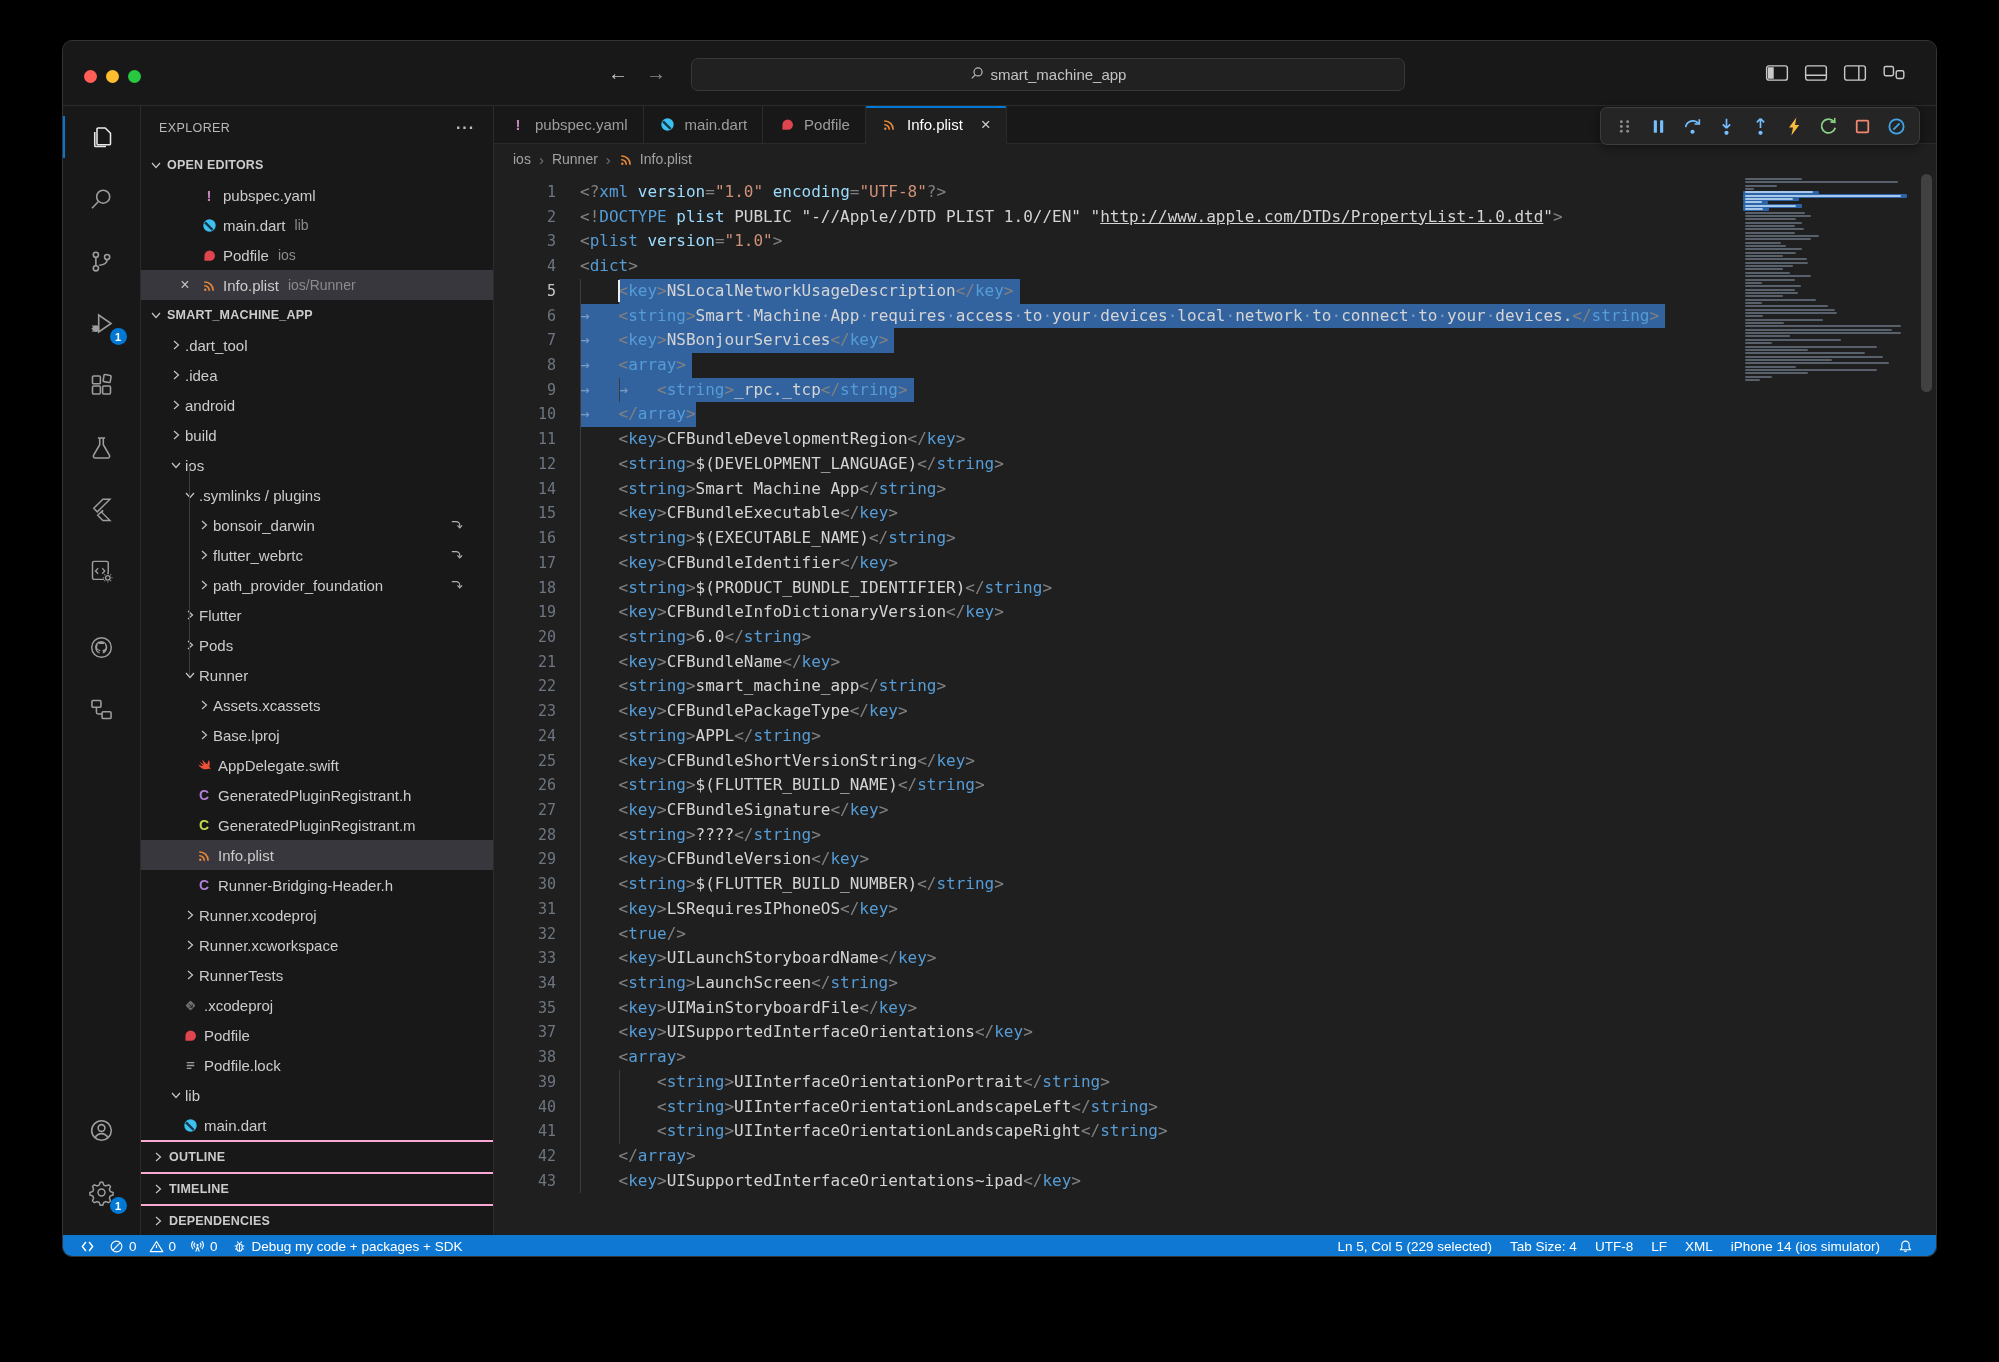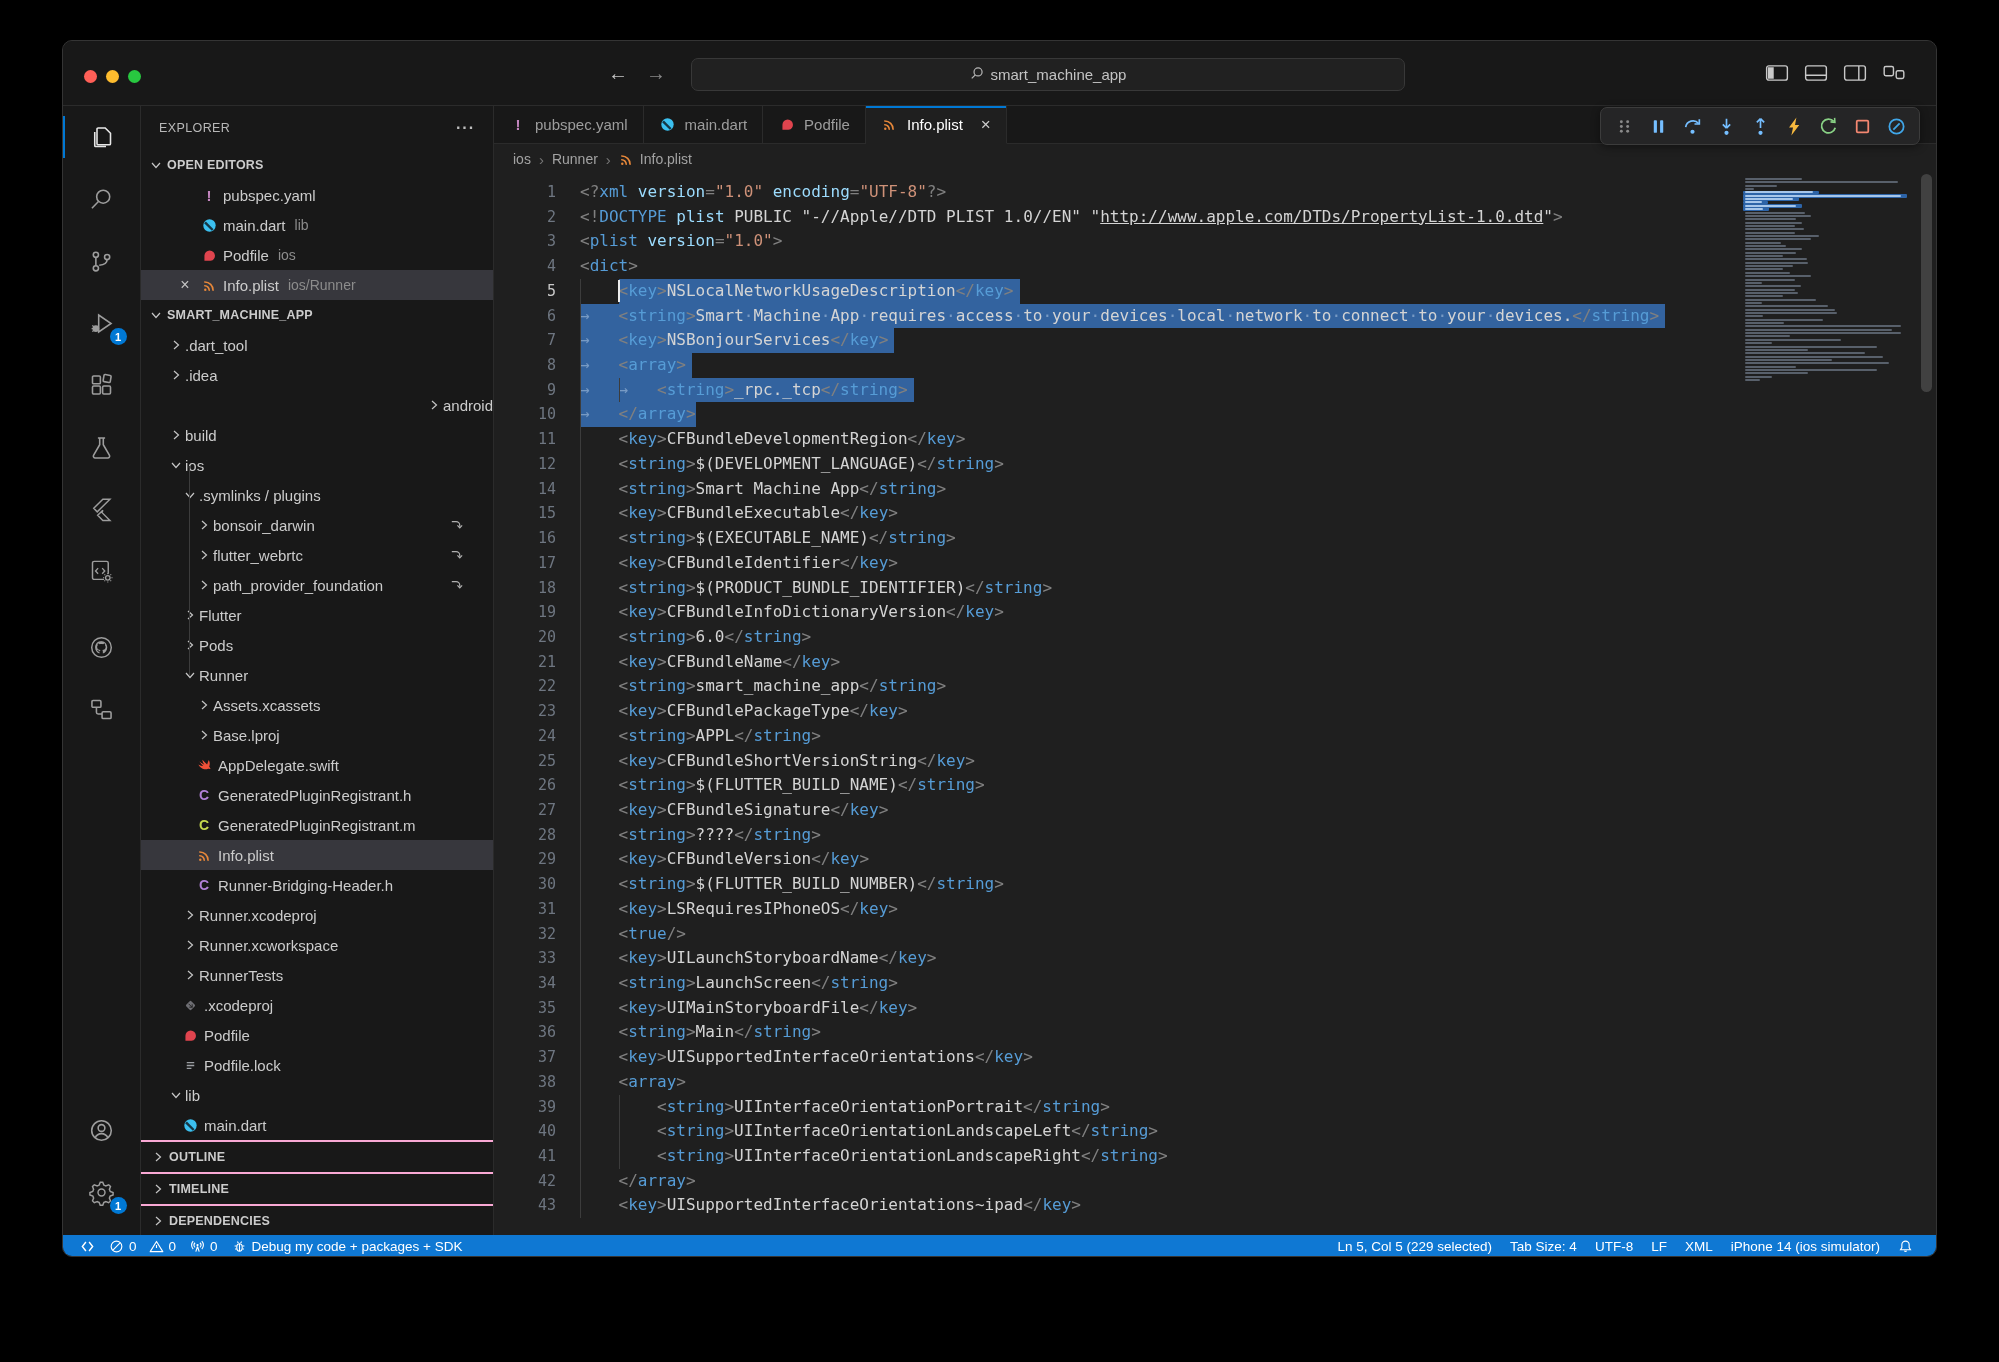--- a/index.html
+++ b/index.html
@@ -322,21 +322,21 @@
             <span class="label">.dart_tool</span>
           </div>
           <div class="row" style="padding-left: 26px;">
             <div class="chev">
               <svg viewBox="0 0 16 16" fill="none" stroke="currentColor" stroke-width="1.2">
                 <path d="M6 4l4.5 4L6 12"></path>
               </svg>
             </div>
             <span class="label">.idea</span>
           </div>
-          <div class="row" style="padding-left: 26px; justify-content: flex-end;">
+          <div class="row" style="padding-left: 26px;">
             <div class="chev">
               <svg viewBox="0 0 16 16" fill="none" stroke="currentColor" stroke-width="1.2">
                 <path d="M6 4l4.5 4L6 12"></path>
               </svg>
             </div>
             <span class="label">android</span>
           </div>
           <div class="row" style="padding-left: 26px;">
             <div class="chev">
               <svg viewBox="0 0 16 16" fill="none" stroke="currentColor" stroke-width="1.2">
@@ -711,21 +711,20 @@
             <div class="line"><span class="num">26</span><span class="lc"><div class="guide" style="left: 0px;"></div><span class="ind"></span><span class="tk-d">&lt;</span><span class="tk-t">string</span><span class="tk-d">&gt;</span><span class="tk-x">$(FLUTTER_BUILD_NAME)</span><span class="tk-d">&lt;/</span><span class="tk-t">string</span><span class="tk-d">&gt;</span></span></div>
             <div class="line"><span class="num">27</span><span class="lc"><div class="guide" style="left: 0px;"></div><span class="ind"></span><span class="tk-d">&lt;</span><span class="tk-t">key</span><span class="tk-d">&gt;</span><span class="tk-x">CFBundleSignature</span><span class="tk-d">&lt;/</span><span class="tk-t">key</span><span class="tk-d">&gt;</span></span></div>
             <div class="line"><span class="num">28</span><span class="lc"><div class="guide" style="left: 0px;"></div><span class="ind"></span><span class="tk-d">&lt;</span><span class="tk-t">string</span><span class="tk-d">&gt;</span><span class="tk-x">????</span><span class="tk-d">&lt;/</span><span class="tk-t">string</span><span class="tk-d">&gt;</span></span></div>
             <div class="line"><span class="num">29</span><span class="lc"><div class="guide" style="left: 0px;"></div><span class="ind"></span><span class="tk-d">&lt;</span><span class="tk-t">key</span><span class="tk-d">&gt;</span><span class="tk-x">CFBundleVersion</span><span class="tk-d">&lt;/</span><span class="tk-t">key</span><span class="tk-d">&gt;</span></span></div>
             <div class="line"><span class="num">30</span><span class="lc"><div class="guide" style="left: 0px;"></div><span class="ind"></span><span class="tk-d">&lt;</span><span class="tk-t">string</span><span class="tk-d">&gt;</span><span class="tk-x">$(FLUTTER_BUILD_NUMBER)</span><span class="tk-d">&lt;/</span><span class="tk-t">string</span><span class="tk-d">&gt;</span></span></div>
             <div class="line"><span class="num">31</span><span class="lc"><div class="guide" style="left: 0px;"></div><span class="ind"></span><span class="tk-d">&lt;</span><span class="tk-t">key</span><span class="tk-d">&gt;</span><span class="tk-x">LSRequiresIPhoneOS</span><span class="tk-d">&lt;/</span><span class="tk-t">key</span><span class="tk-d">&gt;</span></span></div>
             <div class="line"><span class="num">32</span><span class="lc"><div class="guide" style="left: 0px;"></div><span class="ind"></span><span class="tk-d">&lt;</span><span class="tk-t">true</span><span class="tk-d">/&gt;</span></span></div>
             <div class="line"><span class="num">33</span><span class="lc"><div class="guide" style="left: 0px;"></div><span class="ind"></span><span class="tk-d">&lt;</span><span class="tk-t">key</span><span class="tk-d">&gt;</span><span class="tk-x">UILaunchStoryboardName</span><span class="tk-d">&lt;/</span><span class="tk-t">key</span><span class="tk-d">&gt;</span></span></div>
             <div class="line"><span class="num">34</span><span class="lc"><div class="guide" style="left: 0px;"></div><span class="ind"></span><span class="tk-d">&lt;</span><span class="tk-t">string</span><span class="tk-d">&gt;</span><span class="tk-x">LaunchScreen</span><span class="tk-d">&lt;/</span><span class="tk-t">string</span><span class="tk-d">&gt;</span></span></div>
             <div class="line"><span class="num">35</span><span class="lc"><div class="guide" style="left: 0px;"></div><span class="ind"></span><span class="tk-d">&lt;</span><span class="tk-t">key</span><span class="tk-d">&gt;</span><span class="tk-x">UIMainStoryboardFile</span><span class="tk-d">&lt;/</span><span class="tk-t">key</span><span class="tk-d">&gt;</span></span></div>
-            <div class="line"><span class="num">36</span><span class="lc"><div class="guide" style="left: 0px;"></div><span class="ind"></span><span class="tk-d">&lt;</span><span class="tk-t">string</span><span class="tk-d">&gt;</span><span class="tk-x">Main</span><span class="tk-d">&lt;/</span><span class="tk-t">string</span><span class="tk-d">&gt;</span></span></div>
             <div class="line"><span class="num">37</span><span class="lc"><div class="guide" style="left: 0px;"></div><span class="ind"></span><span class="tk-d">&lt;</span><span class="tk-t">key</span><span class="tk-d">&gt;</span><span class="tk-x">UISupportedInterfaceOrientations</span><span class="tk-d">&lt;/</span><span class="tk-t">key</span><span class="tk-d">&gt;</span></span></div>
             <div class="line"><span class="num">38</span><span class="lc"><div class="guide" style="left: 0px;"></div><span class="ind"></span><span class="tk-d">&lt;</span><span class="tk-t">array</span><span class="tk-d">&gt;</span></span></div>
             <div class="line"><span class="num">39</span><span class="lc"><div class="guide" style="left: 0px;"></div><div class="guide" style="left: 38.53px;"></div><span class="ind"></span><span class="ind"></span><span class="tk-d">&lt;</span><span class="tk-t">string</span><span class="tk-d">&gt;</span><span class="tk-x">UIInterfaceOrientationPortrait</span><span class="tk-d">&lt;/</span><span class="tk-t">string</span><span class="tk-d">&gt;</span></span></div>
             <div class="line"><span class="num">40</span><span class="lc"><div class="guide" style="left: 0px;"></div><div class="guide" style="left: 38.53px;"></div><span class="ind"></span><span class="ind"></span><span class="tk-d">&lt;</span><span class="tk-t">string</span><span class="tk-d">&gt;</span><span class="tk-x">UIInterfaceOrientationLandscapeLeft</span><span class="tk-d">&lt;/</span><span class="tk-t">string</span><span class="tk-d">&gt;</span></span></div>
             <div class="line"><span class="num">41</span><span class="lc"><div class="guide" style="left: 0px;"></div><div class="guide" style="left: 38.53px;"></div><span class="ind"></span><span class="ind"></span><span class="tk-d">&lt;</span><span class="tk-t">string</span><span class="tk-d">&gt;</span><span class="tk-x">UIInterfaceOrientationLandscapeRight</span><span class="tk-d">&lt;/</span><span class="tk-t">string</span><span class="tk-d">&gt;</span></span></div>
             <div class="line"><span class="num">42</span><span class="lc"><div class="guide" style="left: 0px;"></div><span class="ind"></span><span class="tk-d">&lt;/</span><span class="tk-t">array</span><span class="tk-d">&gt;</span></span></div>
             <div class="line"><span class="num">43</span><span class="lc"><div class="guide" style="left: 0px;"></div><span class="ind"></span><span class="tk-d">&lt;</span><span class="tk-t">key</span><span class="tk-d">&gt;</span><span class="tk-x">UISupportedInterfaceOrientations~ipad</span><span class="tk-d">&lt;/</span><span class="tk-t">key</span><span class="tk-d">&gt;</span></span></div>
           </div>
         <div class="minimap">
             <div class="mrow" style="top: 0px; width: 57px;"></div>

